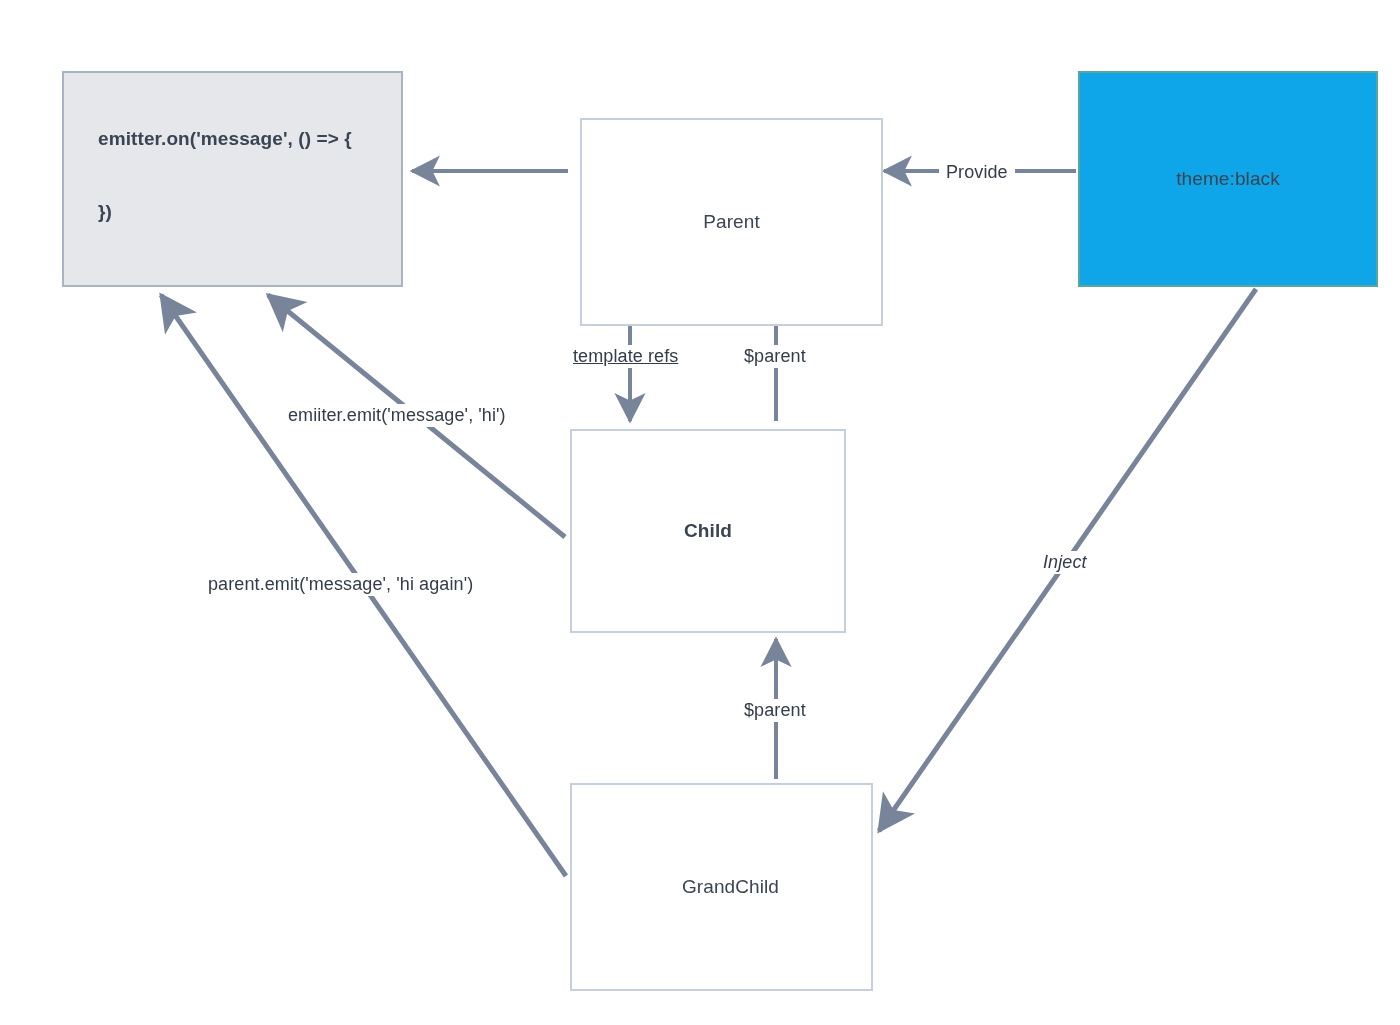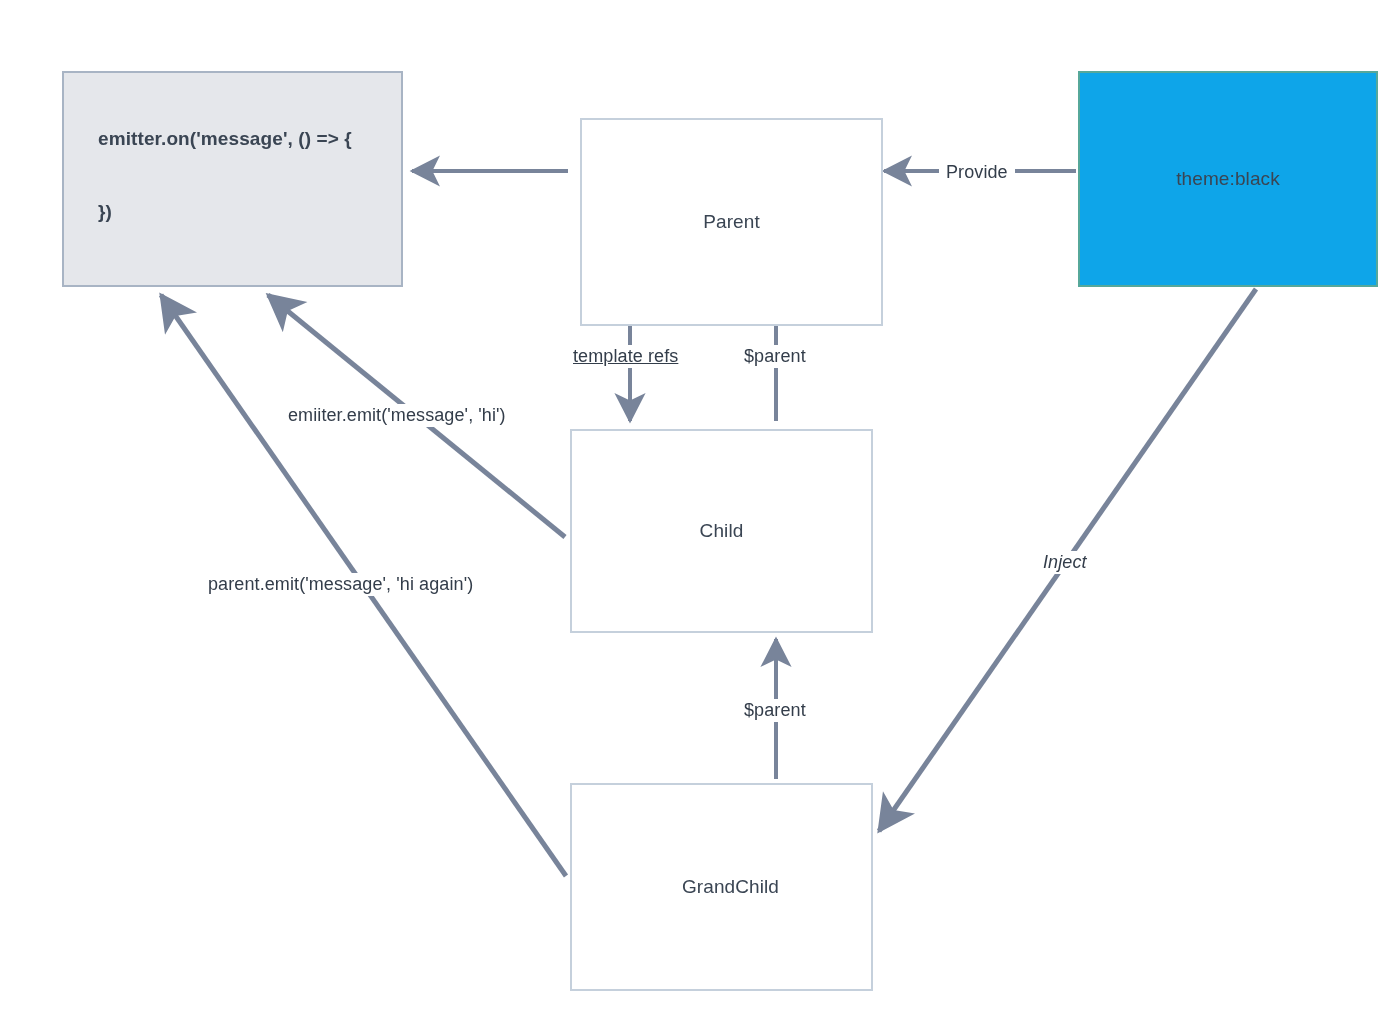--- a/index.html
+++ b/index.html
@@ -119,21 +119,21 @@
   </div>
 
   <div class="node node-plain" style="left:580px; top:71px; width:303px; height:208px;margin-top:47px;">
     <span>Parent</span>
   </div>
 
   <div class="node node-teal" style="left:1078px; top:71px; width:300px; height:216px;">
     <span>theme:black</span>
   </div>
 
-  <div class="node node-plain" style="left:570px; top:429px; width:303px; height:204px;">
+  <div class="node node-plain" style="left:570px; top:429px; width:276px; height:204px;font-weight:bold;">
     <span>Child</span>
   </div>
 
   <div class="node node-plain" style="left:570px; top:783px; width:303px; height:208px;padding-left:18px;">
     <span>GrandChild</span>
   </div>
 
   <div class="edge-label" style="left:939px; top:161px;">Provide</div>
 
   <div class="edge-label" style="left:566px; top:345px;text-decoration:underline;">template refs</div>

